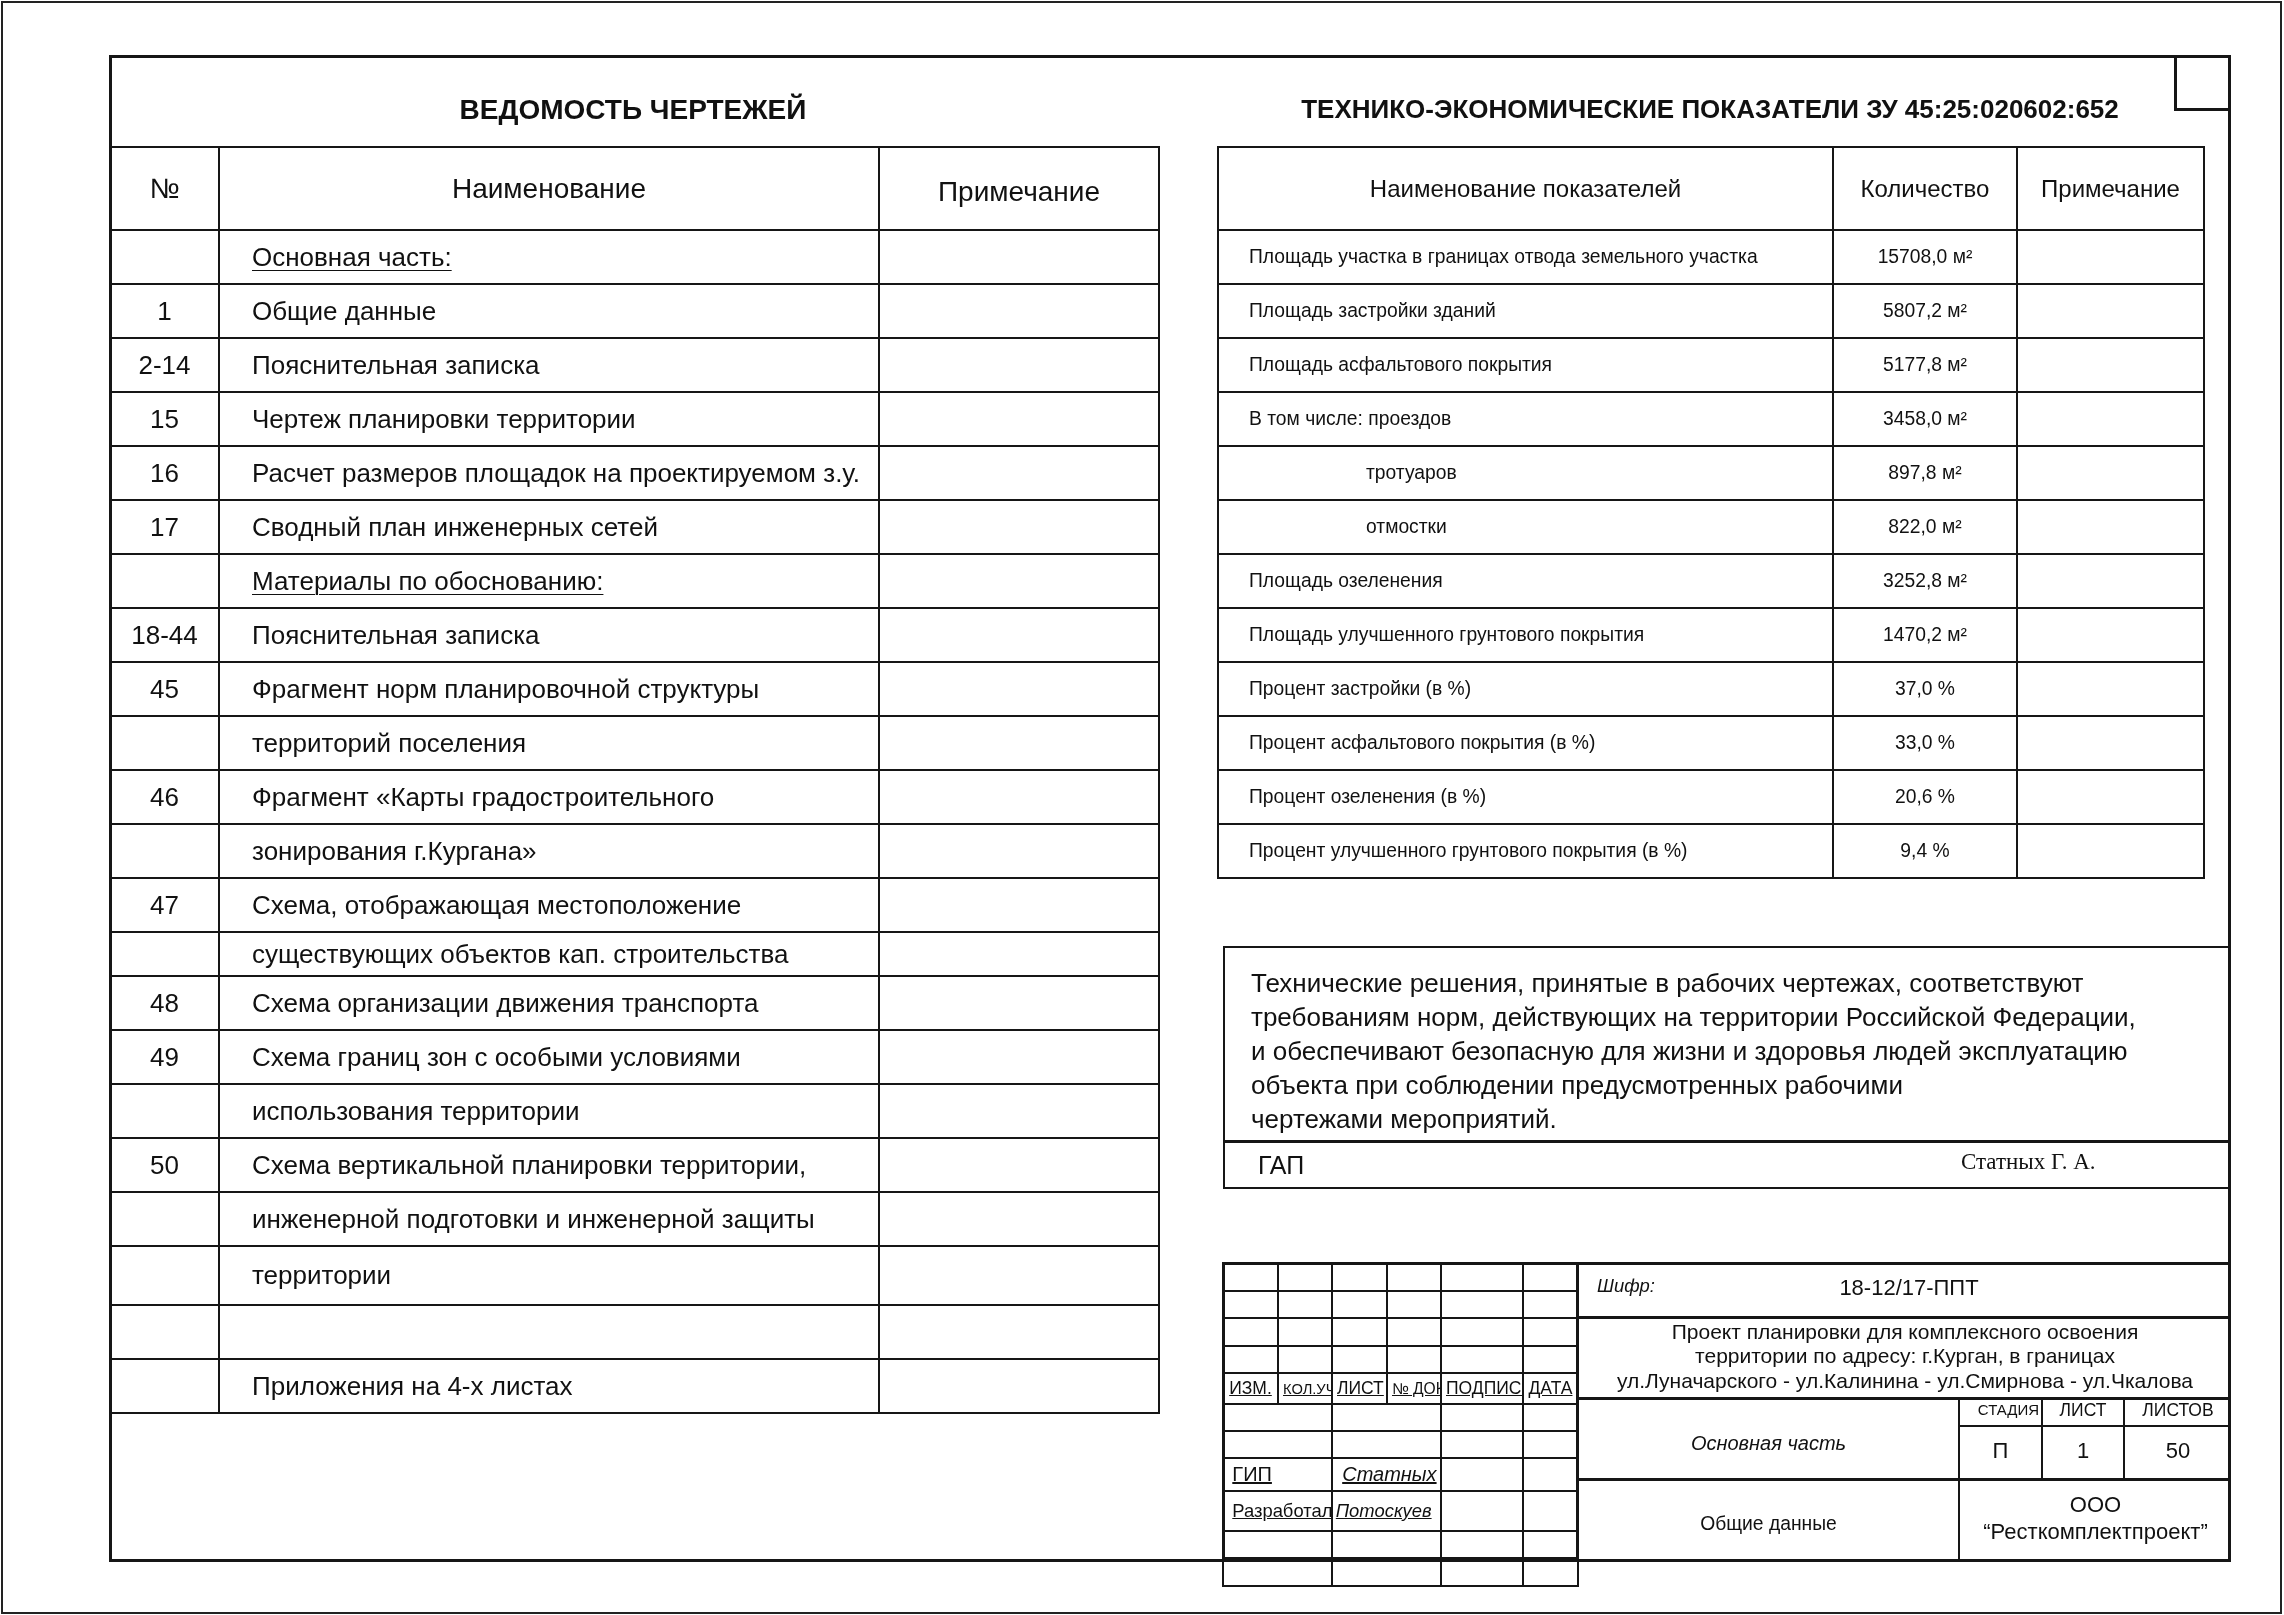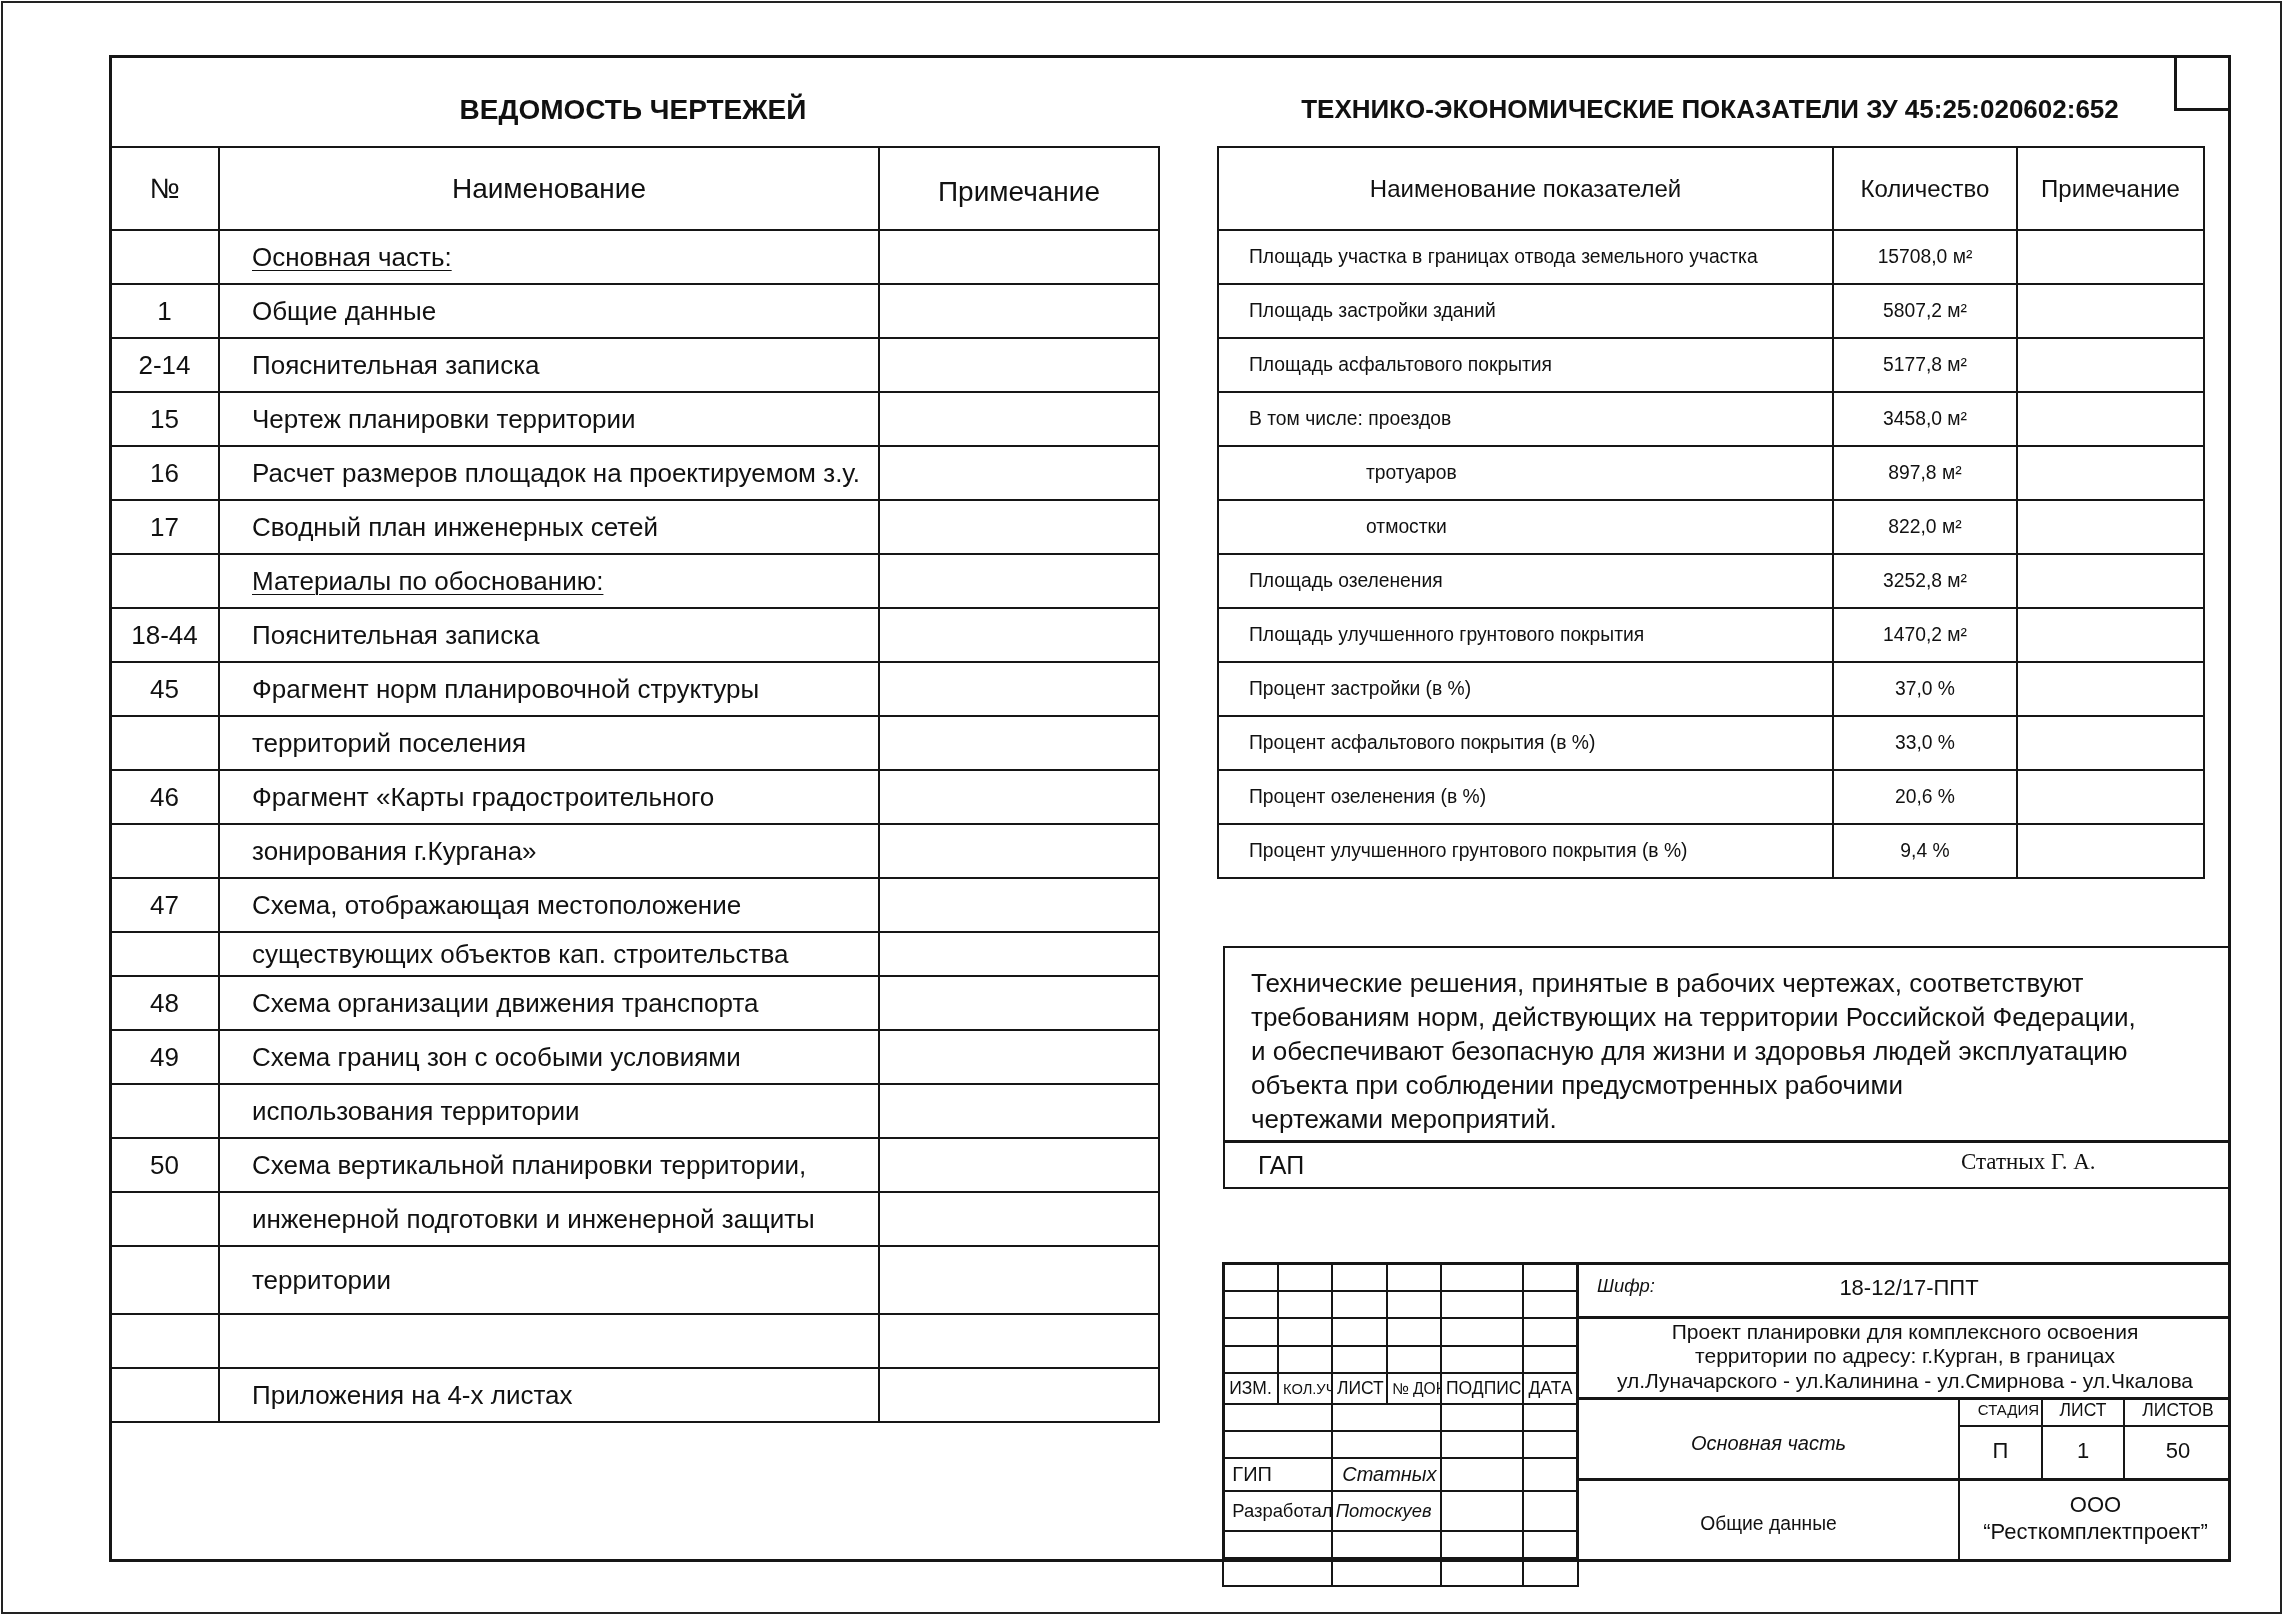--- a/index.html
+++ b/index.html
@@ -23,21 +23,21 @@
   #left-table td.num { text-align: center; }
   #left-table td.name { padding-left: 32px; }
   #left-table tr.hdr td { font-size: 28px; text-align: center; }
   #right-table td { font-size: 19.3px; }
   #right-table tr.hdr td { font-size: 24px; text-align: center; }
   #right-table td.iname { padding-left: 30px; }
   #right-table td.iname.indent { padding-left: 147px; }
   #right-table td.qty { text-align: center; }
   .note-box { left: 1223px; top: 946px; width: 1008px; height: 243px; border: 2.8px solid #161616; }
   .note-text { position: absolute; left: 1251px; top: 966px; font-size: 26px; line-height: 34px; white-space: pre-line; width: 957px; }
-  table.tb td { border: 2.3px solid #161616; padding: 4px; font-size: 17.5px; text-align: center; white-space: nowrap; overflow: hidden; }
+  table.tb td { border: 2.3px solid #161616; padding: 4px; font-size: 17.5px; text-align: center; white-space: nowrap; overflow: hidden; text-decoration: underline; }
 </style>
 </head>
 <body>
 
 <div class="abs outer"></div>
 <div class="abs frame"></div>
 <div class="abs corner"></div>
 
 <div class="txt bold center" style="left:109px; top:96px; width:1048px; font-size:28px;">ВЕДОМОСТЬ ЧЕРТЕЖЕЙ</div>
 
@@ -141,21 +141,21 @@
       <tr style="height: 54px;">
         <td class="num">50</td>
         <td class="name"><span>Схема вертикальной планировки территории,</span></td>
         <td></td>
       </tr>
       <tr style="height: 54px;">
         <td class="num"></td>
         <td class="name"><span>инженерной подготовки и инженерной защиты</span></td>
         <td></td>
       </tr>
-      <tr style="height: 68px;">
+      <tr style="height: 59px;">
         <td class="num"></td>
         <td class="name"><span>территории</span></td>
         <td></td>
       </tr>
       <tr style="height: 54px;">
         <td class="num"></td>
         <td class="name"><span></span></td>
         <td></td>
       </tr>
       <tr style="height: 54px;">

